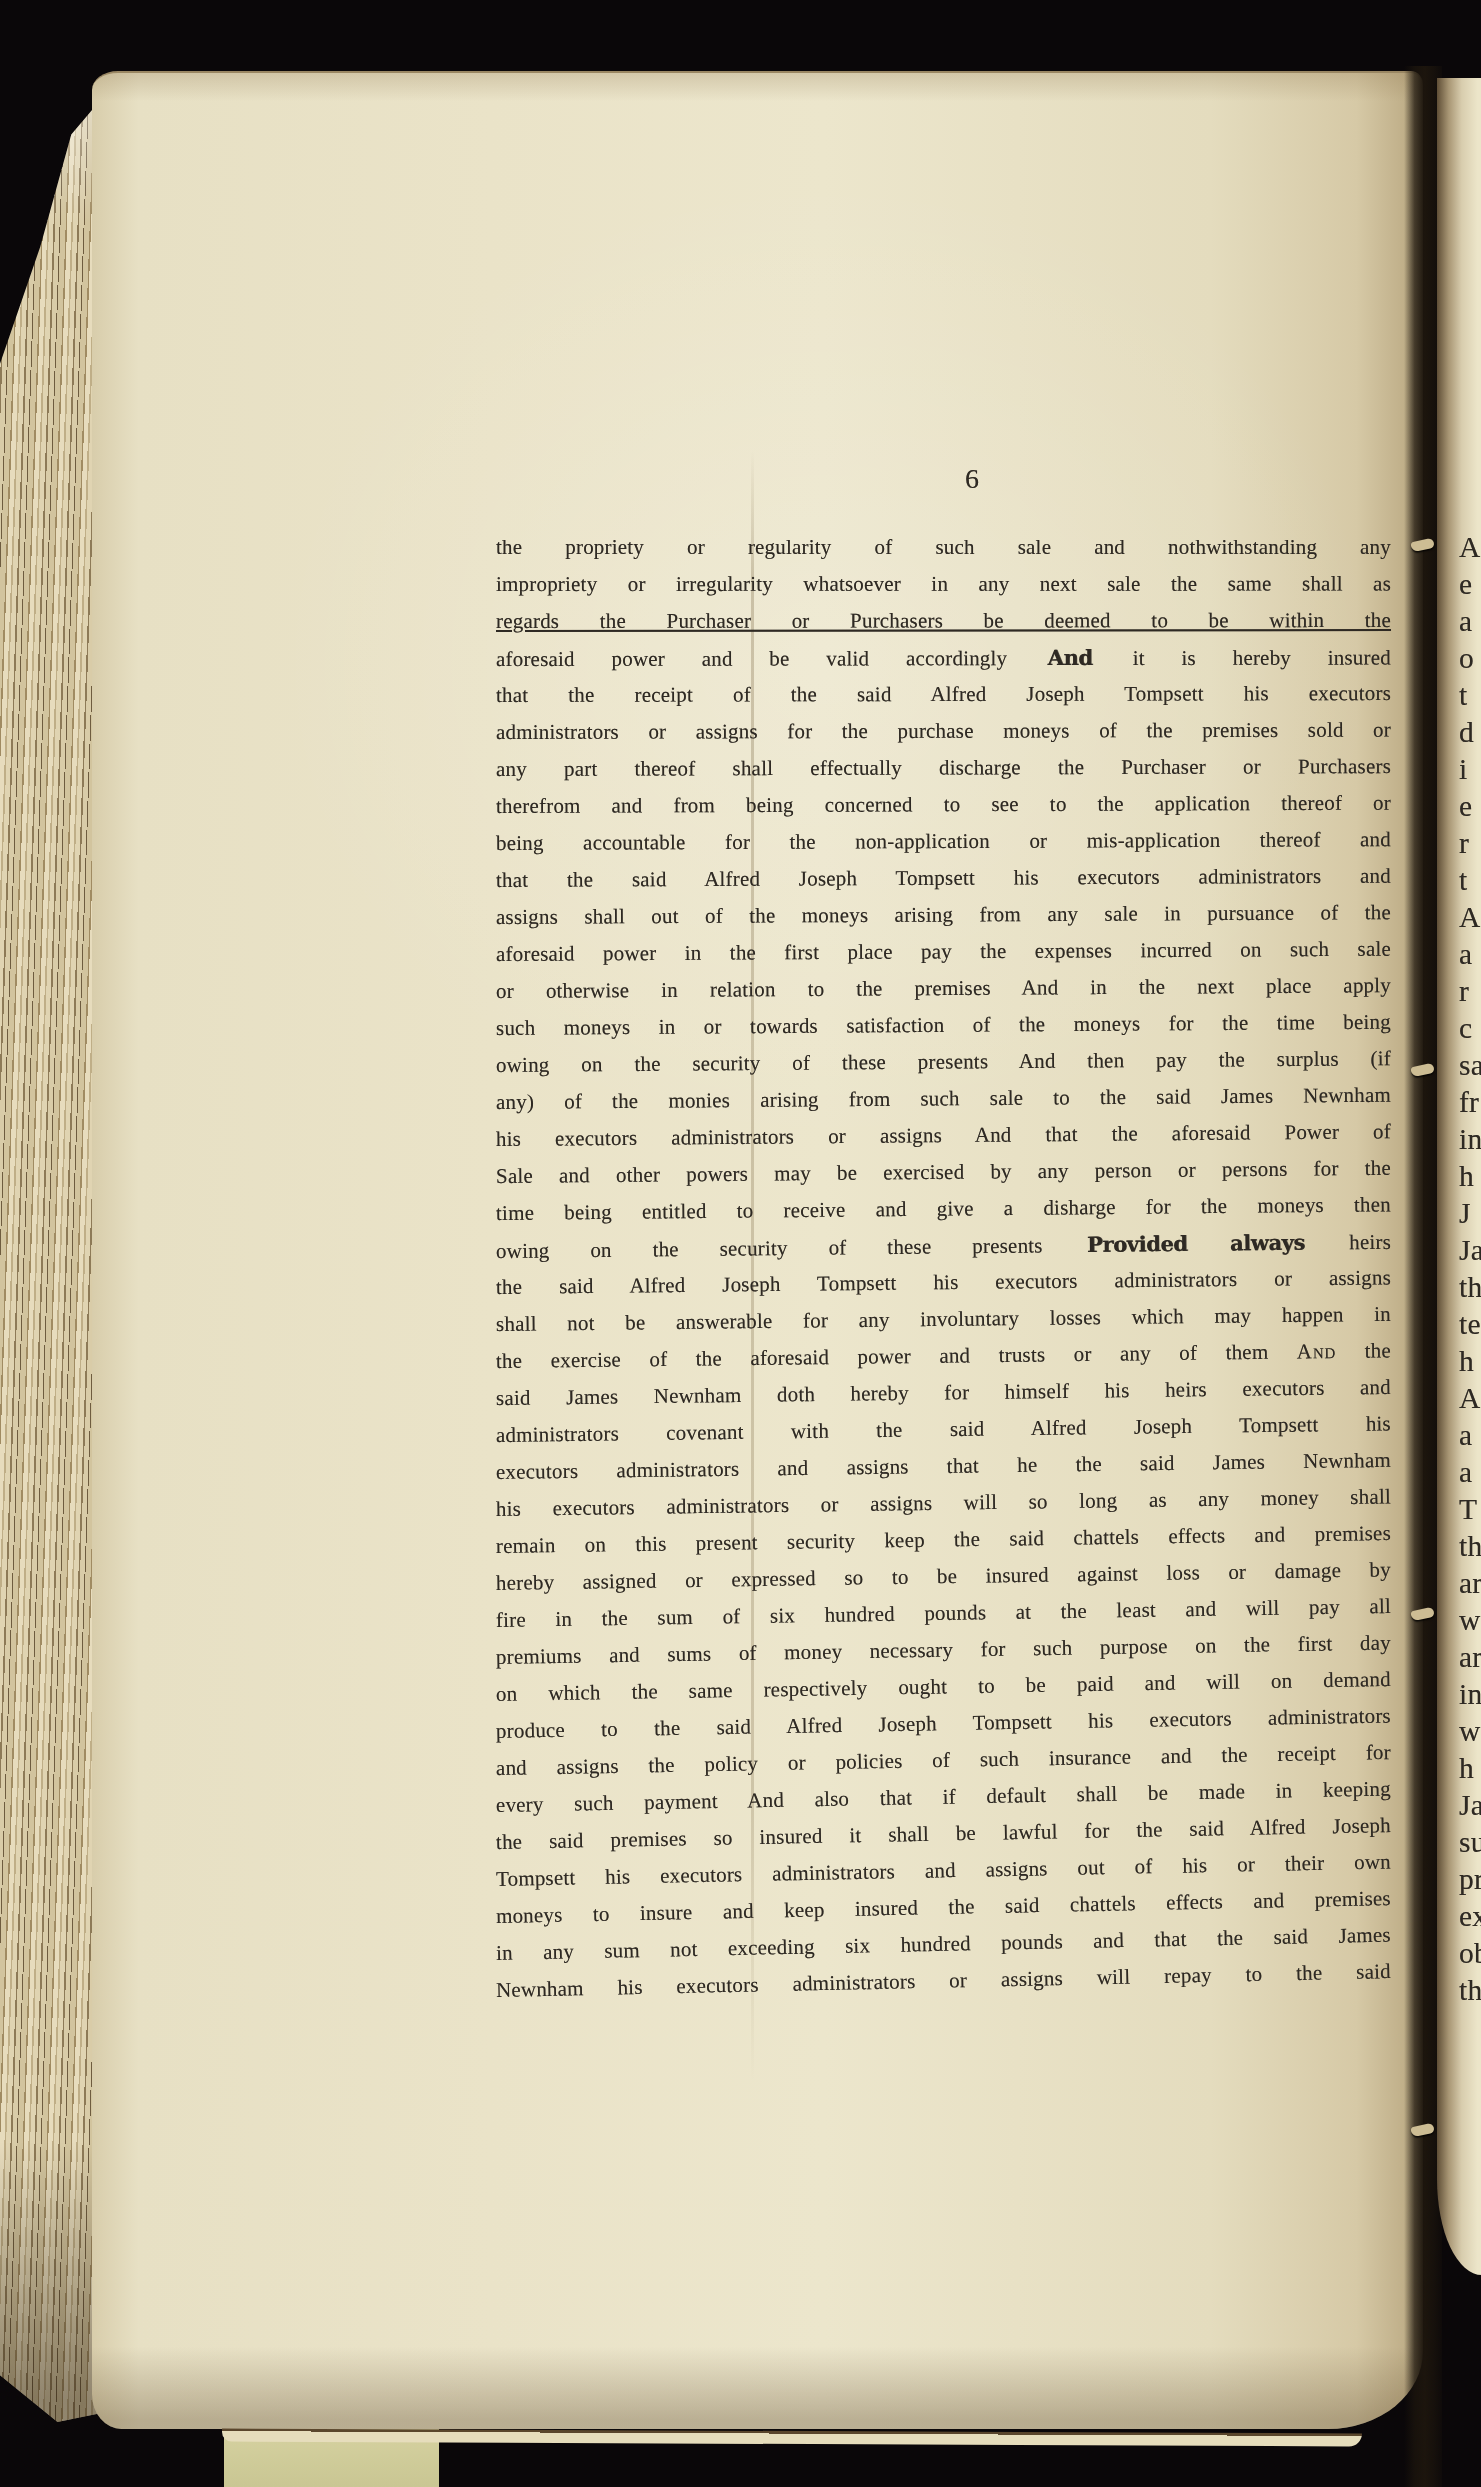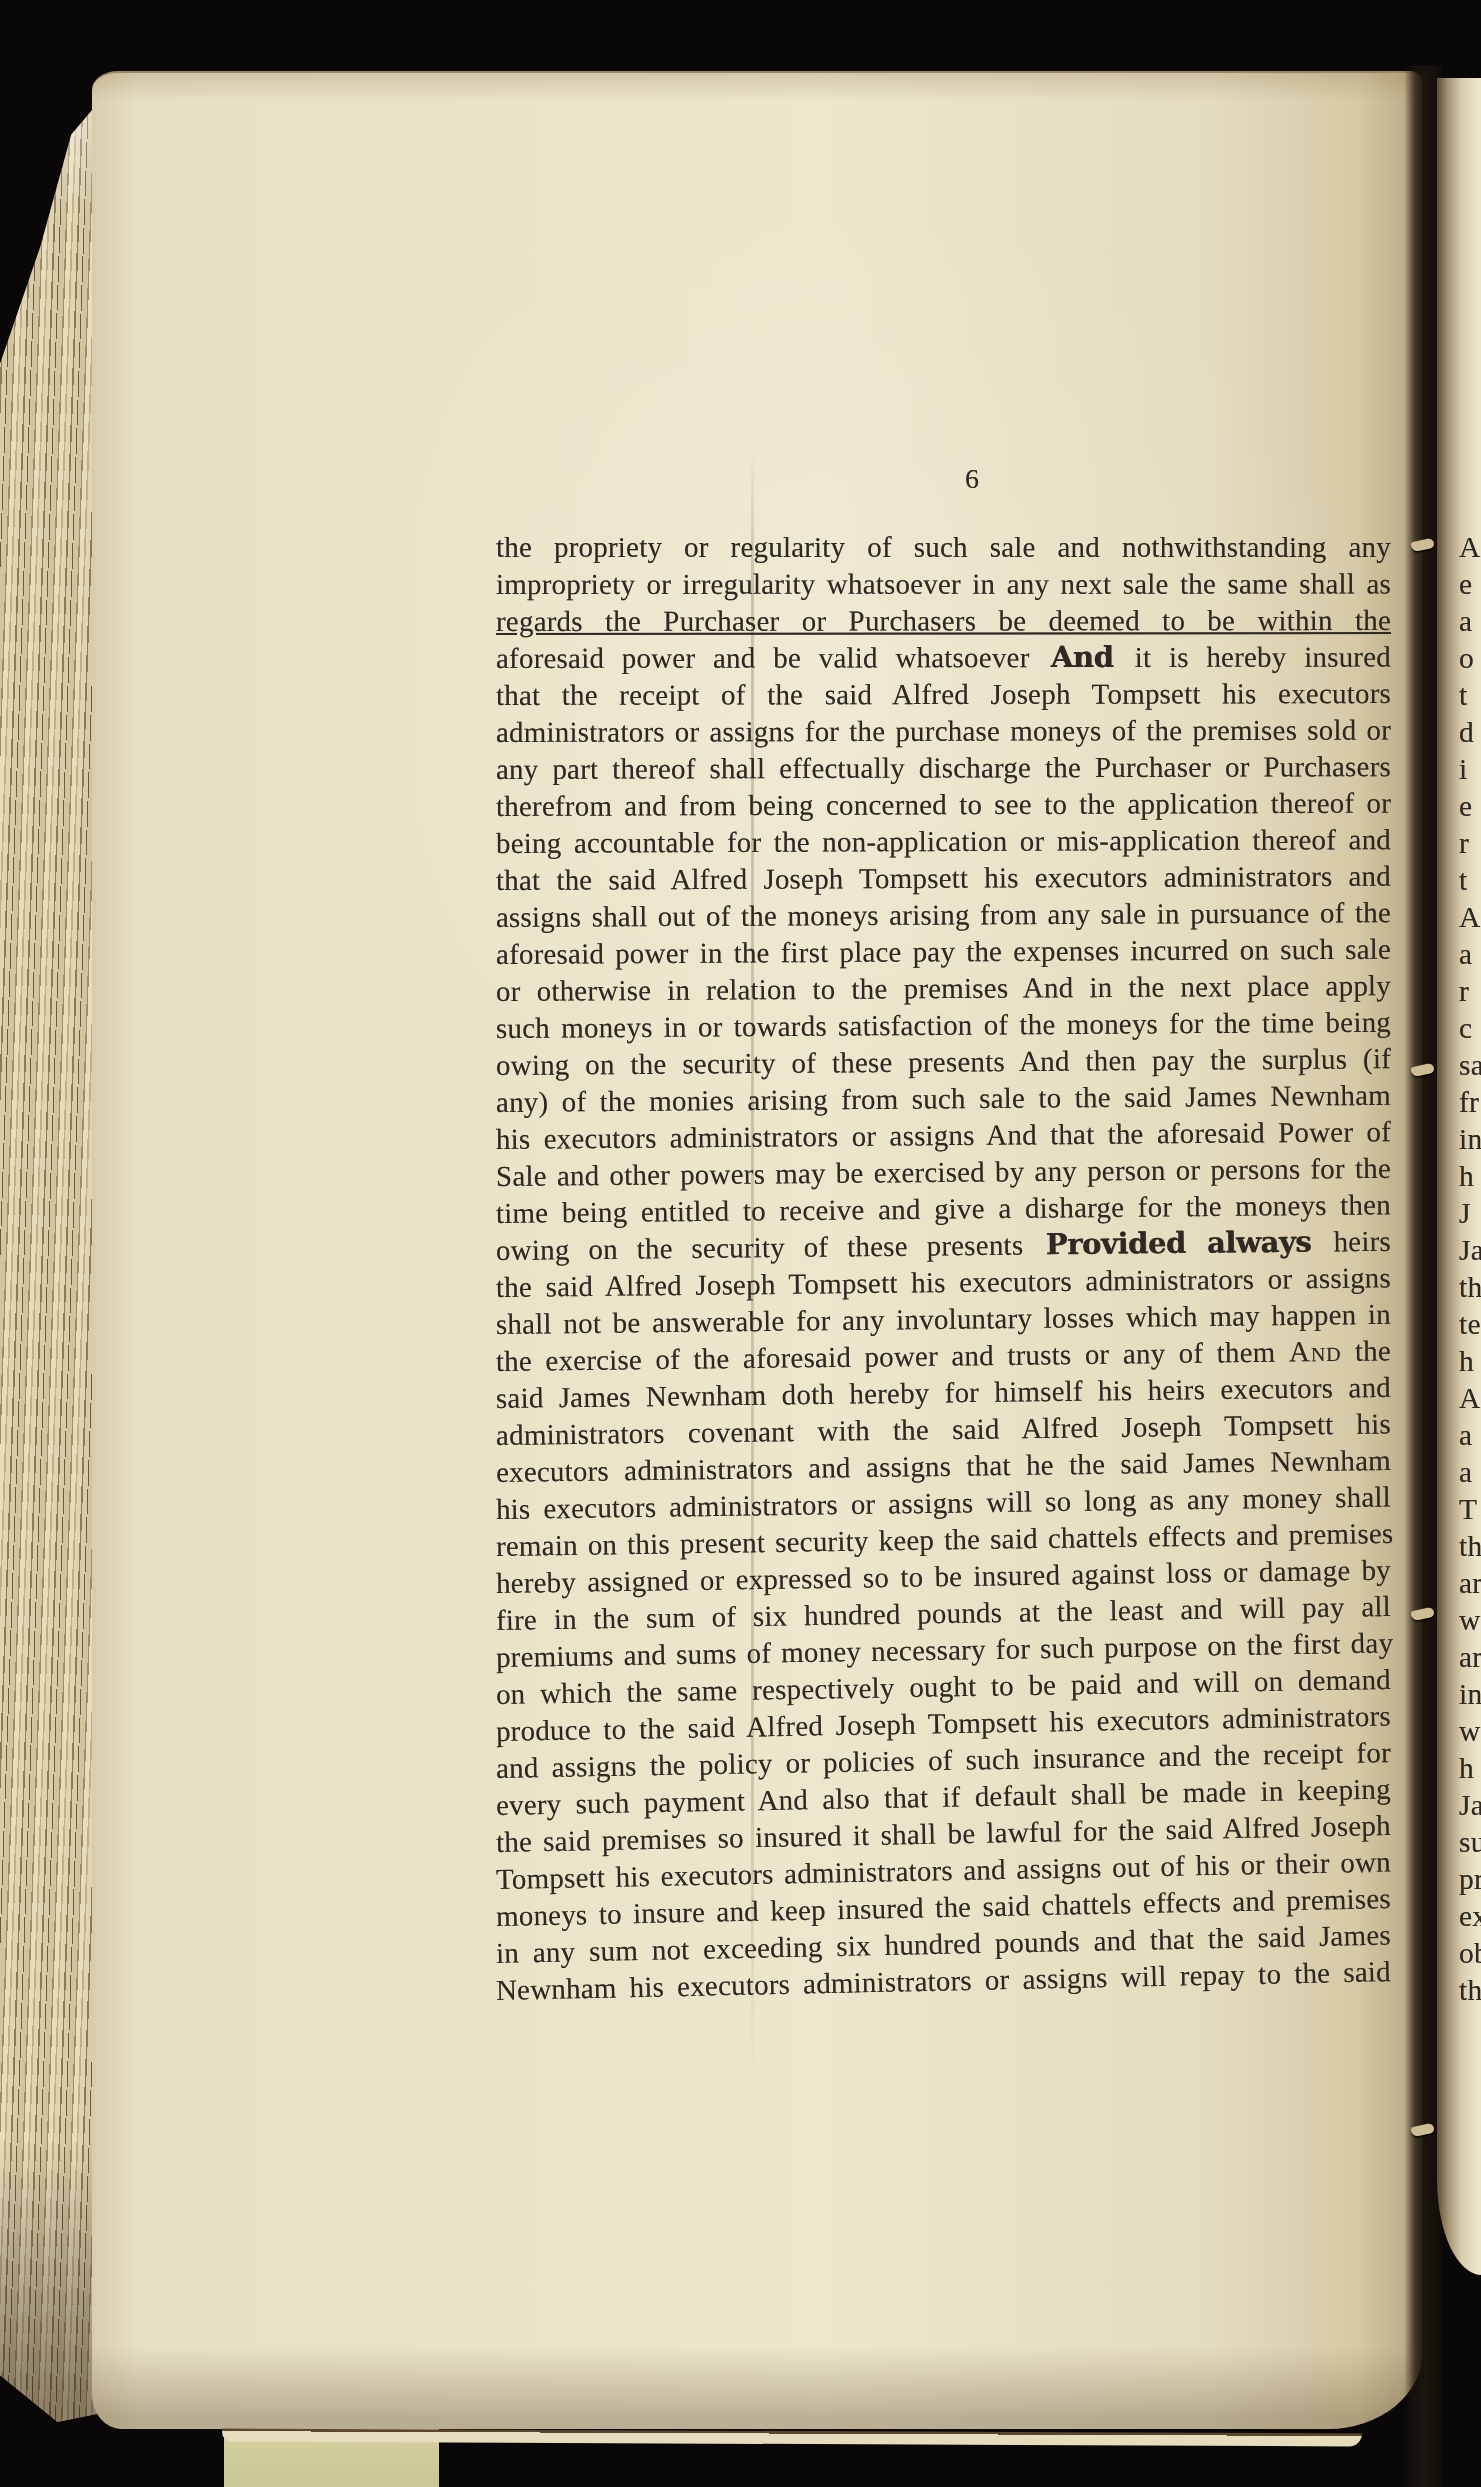--- a/index.html
+++ b/index.html
@@ -67,21 +67,21 @@
     border-bottom-left-radius:69px 147px;
   }
   
   .page-number{
     position:absolute;left:953px;top:463px;width:38px;
     font-size:28px;color:var(--ink,#2e2923);text-align:center;
     text-shadow:0 0 0.5px rgba(46,41,35,.55);
   }
   .text-block{
     position:absolute;left:496px;top:529px;width:895px;
-    font-size:29px;color:var(--ink,#2e2923);letter-spacing:0.2px;word-spacing:2.6px;
+    font-size:21px;color:var(--ink,#2e2923);letter-spacing:0.2px;word-spacing:2.6px;
     text-shadow:0 0 0.5px rgba(46,41,35,.5);
   }
   .line{
     height:37px;line-height:37px;white-space:nowrap;
     text-align:justify;text-align-last:justify;
     transform-origin:0 50%;
   }
   .seg-gothic{
     font-family:"DejaVu Serif",serif;font-weight:bold;letter-spacing:-0.4px;
     text-shadow:0.6px 0 0 rgba(46,41,35,.8);padding:0 3.5px;
@@ -111,21 +111,21 @@
   <div class="stitch"></div>
 </div>
 
 <div class="right-page"></div>
 
 <div class="page-number">6</div>
 <div class="text-block">
     <div class="line" style="transform: rotate(0deg);"><span class="seg-normal">the propriety or regularity of such sale and nothwithstanding any</span></div>
     <div class="line" style="transform: rotate(-0.031deg);"><span class="seg-normal">impropriety or irregularity whatsoever in any next sale the same shall as</span></div>
     <div class="line" style="transform: rotate(-0.062deg); text-decoration: underline;"><span class="seg-normal">regards the Purchaser or Purchasers be deemed to be within the</span></div>
-    <div class="line" style="transform: rotate(-0.093deg);"><span class="seg-normal">aforesaid power and be valid whatsoever</span> <span class="seg-gothic">And</span> <span class="seg-normal">it is hereby insured</span></div>
+    <div class="line" style="transform: rotate(-0.093deg);"><span class="seg-normal">aforesaid power and be valid accordingly</span> <span class="seg-gothic">And</span> <span class="seg-normal">it is hereby insured</span></div>
     <div class="line" style="transform: rotate(-0.124deg);"><span class="seg-normal">that the receipt of the said Alfred Joseph Tompsett his executors</span></div>
     <div class="line" style="transform: rotate(-0.155deg);"><span class="seg-normal">administrators or assigns for the purchase moneys of the premises sold or</span></div>
     <div class="line" style="transform: rotate(-0.186deg);"><span class="seg-normal">any part thereof shall effectually discharge the Purchaser or Purchasers</span></div>
     <div class="line" style="transform: rotate(-0.217deg);"><span class="seg-normal">therefrom and from being concerned to see to the application thereof or</span></div>
     <div class="line" style="transform: rotate(-0.248deg);"><span class="seg-normal">being accountable for the non-application or mis-application thereof and</span></div>
     <div class="line" style="transform: rotate(-0.279deg);"><span class="seg-normal">that the said Alfred Joseph Tompsett his executors administrators and</span></div>
     <div class="line" style="transform: rotate(-0.31deg);"><span class="seg-normal">assigns shall out of the moneys arising from any sale in pursuance of the</span></div>
     <div class="line" style="transform: rotate(-0.341deg);"><span class="seg-normal">aforesaid power in the first place pay the expenses incurred on such sale</span></div>
     <div class="line" style="transform: rotate(-0.372deg);"><span class="seg-normal">or otherwise in relation to the premises And in the next place apply</span></div>
     <div class="line" style="transform: rotate(-0.403deg);"><span class="seg-normal">such moneys in or towards satisfaction of the moneys for the time being</span></div>

